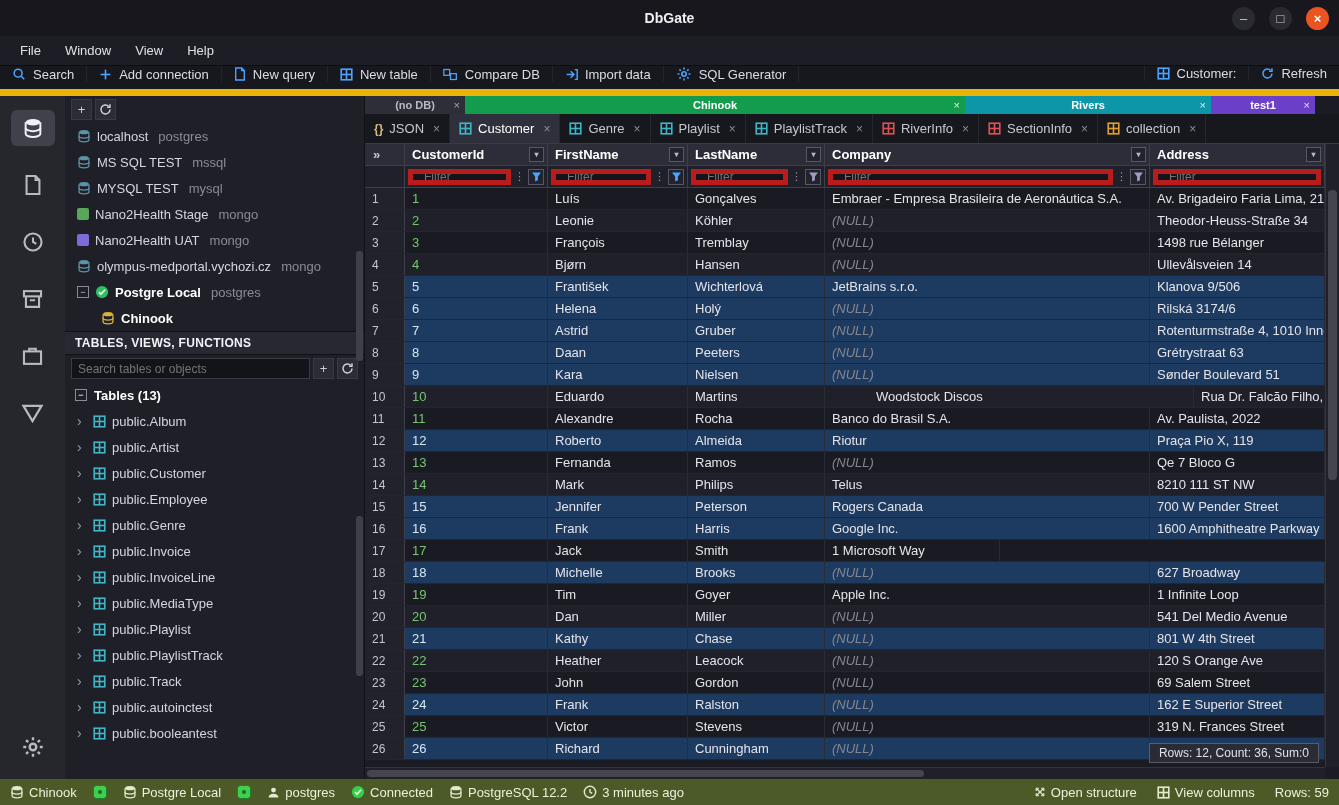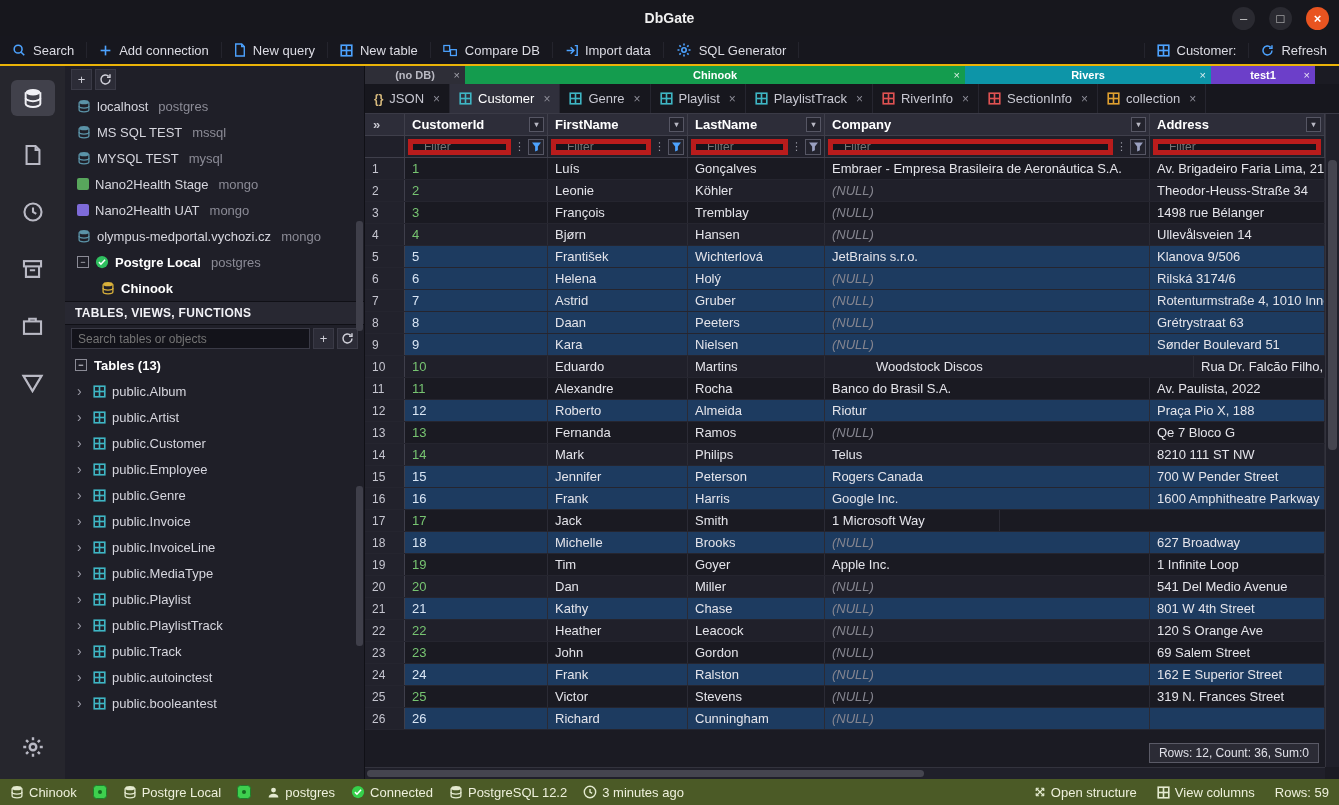--- a/index.html
+++ b/index.html
@@ -12,21 +12,21 @@
   .title{color:#f0f0f0;font-weight:bold;font-size:14px}
   .win-controls{position:absolute;right:10px;top:0;height:100%;display:flex;align-items:center;gap:14px}
   .win-btn{width:23px;height:23px;border-radius:50%;display:flex;align-items:center;justify-content:center;color:#c9c9c9;font-size:13px;background:#2a2a31}
   .win-btn.close{background:#e95420;color:#fff;font-weight:bold}
 
   
   .menubar{height:30px;background:#1d1d25;display:flex;align-items:center;padding:0 10px;gap:4px;border-bottom:1px solid #0e0e12;flex:none}
   .menu-item{padding:4px 10px;color:#e0e0e6}
 
   
-  .toolbar{height:30px;background:#17171e;display:flex;align-items:center;border-bottom:2px solid #eab308;flex:none}
+  .toolbar{height:30px;background:#17171e;display:flex;align-items:flex-start;border-bottom:7px solid #eab308;flex:none}
   .tb-left{display:flex;align-items:stretch}
   .tb-right{margin-left:auto;display:flex;align-items:stretch}
   .tb-btn{display:flex;align-items:center;gap:7px;padding:0 12px;border-right:1px solid #24242d;color:#dcdce4;white-space:nowrap}
   .tb-right .tb-btn{border-right:none;border-left:1px solid #24242d}
   .icn{display:inline-flex;align-items:center;line-height:0}
 
   .body{flex:1;display:flex;min-height:0}
 
   
   .rail{width:65px;background:#26262d;display:flex;flex-direction:column;align-items:center;padding-top:14px;gap:21px;flex:none}
@@ -97,20 +97,26 @@
 <div class="app">
   <div class="titlebar">
     <div class="title">DbGate</div>
     <div class="win-controls">
       <div class="win-btn">–</div>
       <div class="win-btn">□</div>
       <div class="win-btn close">×</div>
     </div>
   </div>
 
+  <div class="menubar">
+      <div class="menu-item">File</div>
+      <div class="menu-item">Window</div>
+      <div class="menu-item">View</div>
+      <div class="menu-item">Help</div>
+    </div>
 
   <div class="toolbar">
     <div class="tb-left">
         <div class="tb-btn">
           <span class="icn">
             <svg width="14" height="14" viewBox="0 0 16 16">
               <circle cx="7" cy="7" r="4.5" fill="none" stroke="#4da3ff" stroke-width="1.8"></circle>
               <line x1="10.5" y1="10.5" x2="14" y2="14" stroke="#4da3ff" stroke-width="1.8"></line>
             </svg>
           </span>
@@ -781,21 +787,21 @@
               <div class="g-cell" style="width: 137px;">Rocha</div>
               <div class="g-cell" style="width: 325px;">Banco do Brasil S.A.</div>
               <div class="g-cell" style="width: 175px;">Av. Paulista, 2022</div>
             </div>
             <div class="g-row alt sel">
               <div class="rownum">12</div>
               <div class="g-cell num" style="width: 143px;">12</div>
               <div class="g-cell" style="width: 140px;">Roberto</div>
               <div class="g-cell" style="width: 137px;">Almeida</div>
               <div class="g-cell" style="width: 325px;">Riotur</div>
-              <div class="g-cell" style="width: 175px;">Praça Pio X, 188</div>
+              <div class="g-cell" style="width: 175px;">Praça Pio X, 119</div>
             </div>
             <div class="g-row">
               <div class="rownum">13</div>
               <div class="g-cell num" style="width: 143px;">13</div>
               <div class="g-cell" style="width: 140px;">Fernanda</div>
               <div class="g-cell" style="width: 137px;">Ramos</div>
               <div class="g-cell null" style="width: 325px;">(NULL)</div>
               <div class="g-cell" style="width: 175px;">Qe 7 Bloco G</div>
             </div>
             <div class="g-row alt">

